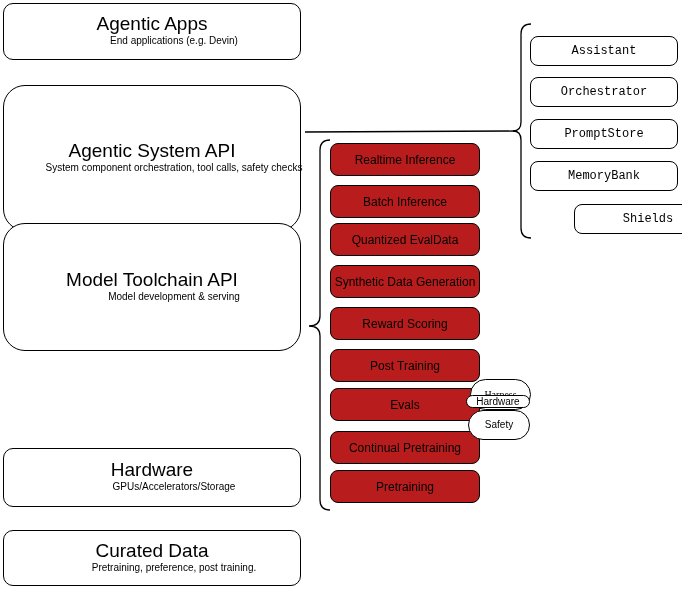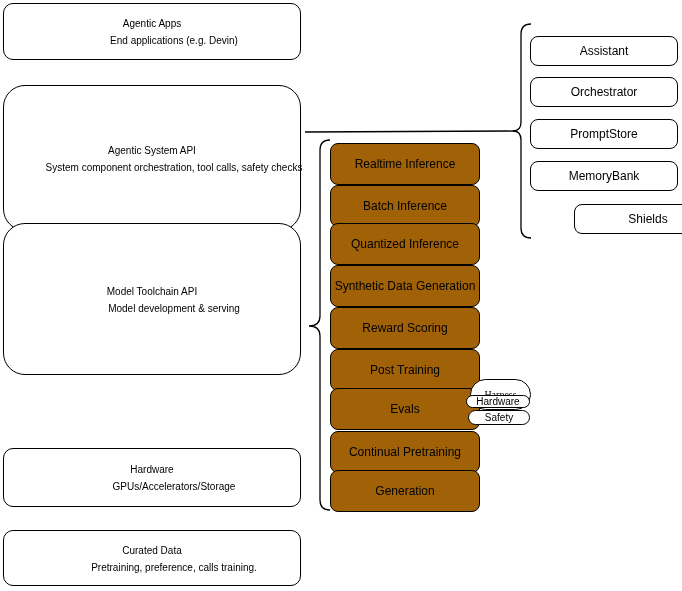--- a/index.html
+++ b/index.html
@@ -26,39 +26,39 @@
     background: #ffffff;
     border: 1.3px solid #000000;
     display: flex;
     flex-direction: column;
     align-items: center;
     justify-content: center;
     text-align: center;
     z-index: 2;
   }
   .lbox .title {
-    font-size: 10px;
+    font-size: 19px;
     line-height: 16px;
     margin-bottom: 3px;
     white-space: nowrap;
   }
   .lbox .subtitle {
     font-size: 10px;
     line-height: 12px;
     white-space: nowrap;
     padding-left: 44px;
   }
 
   
   .mbox {
     position: absolute;
     left: 330px;
     width: 150px;
-    height: 42px;
-    background: #a16207;
+    height: 33px;
+    background: #b91c1c;
     border: 1.3px solid #000000;
     border-radius: 8px;
     display: flex;
     align-items: center;
     justify-content: center;
     font-size: 12px;
     white-space: nowrap;
     z-index: 2;
   }
 
@@ -70,20 +70,21 @@
     height: 30px;
     background: #ffffff;
     border: 1.3px solid #000000;
     border-radius: 8px;
     display: flex;
     align-items: center;
     justify-content: center;
     font-size: 12px;
     white-space: nowrap;
     z-index: 2;
+    font-family: Liberation Mono, monospace;
   }
 
   
   .pill {
     position: absolute;
     background: #ffffff;
     border: 1.3px solid #000000;
     border-radius: 999px;
     display: flex;
     align-items: center;
@@ -116,49 +117,49 @@
   <div class="lbox" style="top:3px; height:57px; border-radius:10px;">
     <div class="title">Agentic Apps</div>
     <div class="subtitle">End applications (e.g. Devin)</div>
   </div>
 
   <div class="lbox" style="top:85px; height:146px; border-radius:22px;">
     <div class="title">Agentic System API</div>
     <div class="subtitle">System component orchestration, tool calls, safety checks</div>
   </div>
 
-  <div class="lbox" style="top:223px; height:152px; border-radius:22px;">
+  <div class="lbox" style="top:223px; height:128px; border-radius:22px;">
     <div class="title">Model Toolchain API</div>
     <div class="subtitle">Model development &amp; serving</div>
   </div>
 
 
   <div class="lbox" style="top:448px; height:59px; border-radius:10px;">
     <div class="title">Hardware</div>
     <div class="subtitle">GPUs/Accelerators/Storage</div>
   </div>
 
   <div class="lbox" style="top:530px; height:56px; border-radius:10px;">
     <div class="title">Curated Data</div>
-    <div class="subtitle">Pretraining, preference, calls training.</div>
+    <div class="subtitle">Pretraining, preference, post training.</div>
   </div>
 
   <div class="mbox" style="top:143px;">Realtime Inference</div>
   <div class="mbox" style="top:185px;">Batch Inference</div>
-  <div class="mbox" style="top:223px;">Quantized Inference</div>
+  <div class="mbox" style="top:223px;">Quantized EvalData</div>
   <div class="mbox" style="top:265px;">Synthetic Data Generation</div>
   <div class="mbox" style="top:307px;">Reward Scoring</div>
   <div class="mbox" style="top:349px;">Post Training</div>
   <div class="mbox" style="top:388px;">Evals</div>
   <div class="mbox" style="top:431px;">Continual Pretraining</div>
-  <div class="mbox" style="top:470px;">Generation</div>
+  <div class="mbox" style="top:470px;">Pretraining</div>
 
   <div class="pill" style="left:470px; top:379px; width:61px; height:31px;font-family:Liberation Serif, serif;">Harness</div>
   <div class="pill" style="left:466px; top:395px; width:64px; height:13px;">Hardware</div>
-  <div class="pill" style="left:468px; top:410px; width:62px; height:15px;">Safety</div>
+  <div class="pill" style="left:468px; top:410px; width:62px; height:30px;">Safety</div>
 
   <div class="rbox" style="top:36px;">Assistant</div>
   <div class="rbox" style="top:77px;">Orchestrator</div>
   <div class="rbox" style="top:119px;">PromptStore</div>
   <div class="rbox" style="top:161px;">MemoryBank</div>
   <div class="rbox" style="top:204px;margin-left:44px;">Shields</div>
 
 </div>
 
 </body></html>

